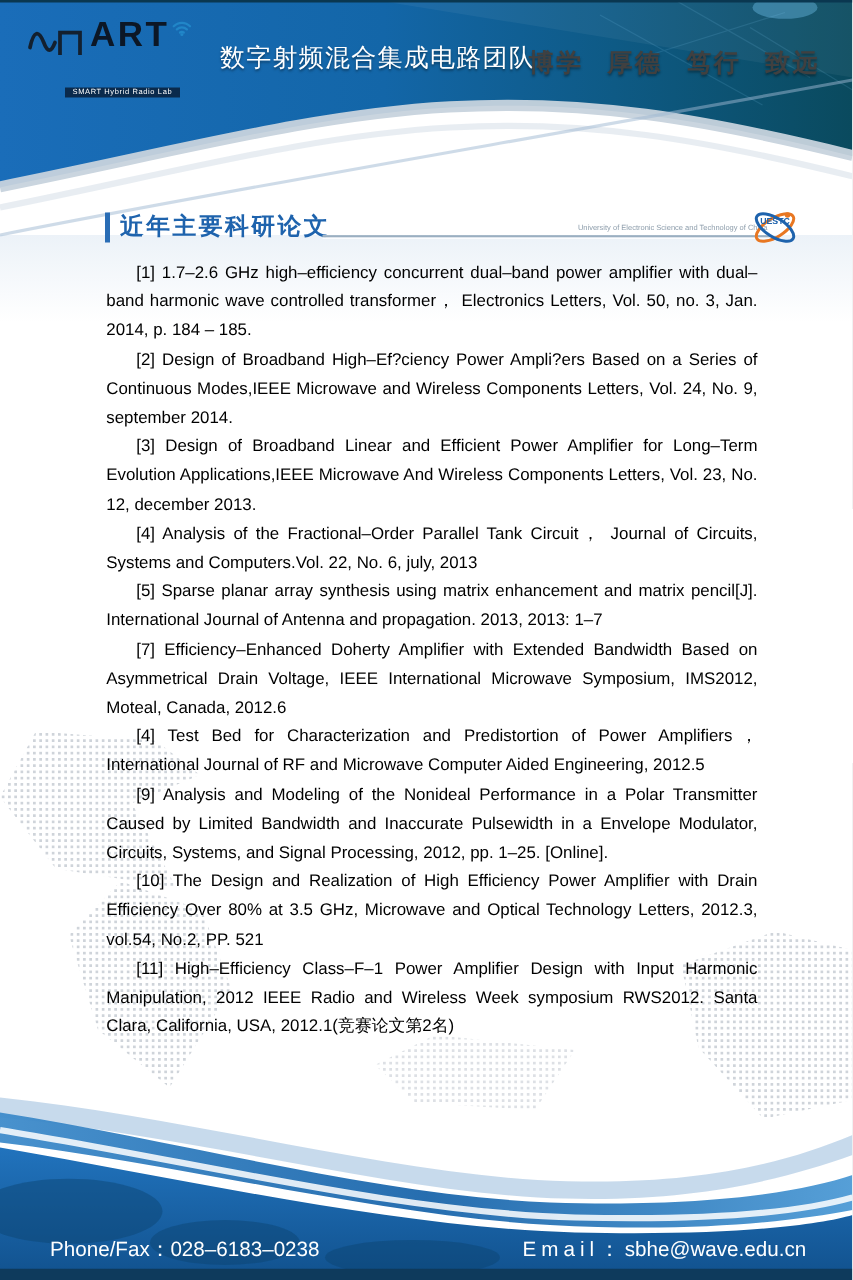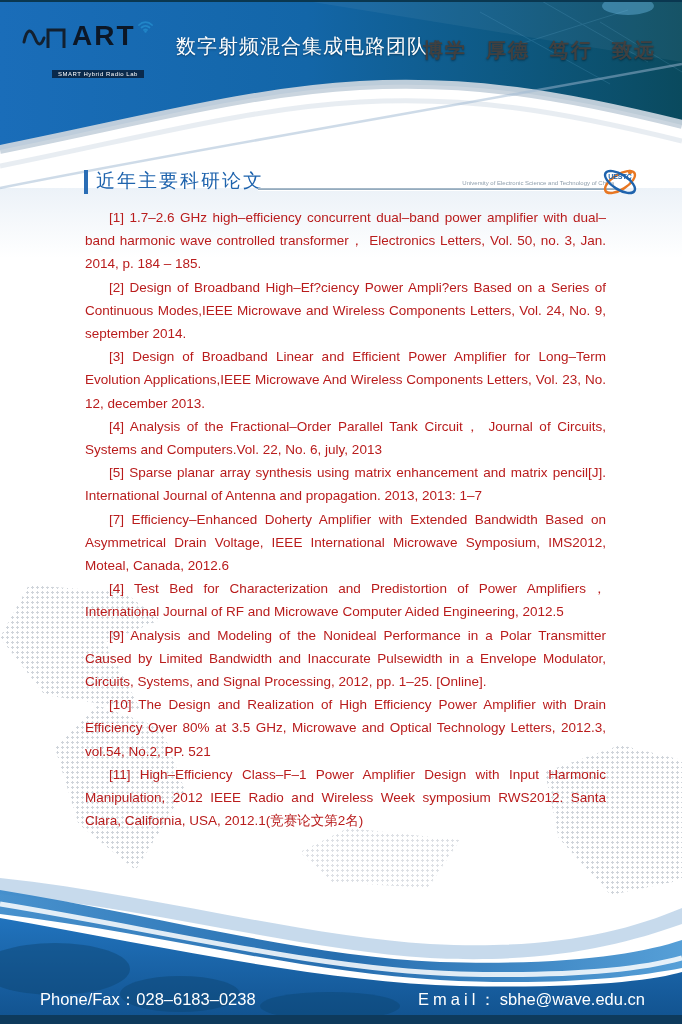--- a/index.html
+++ b/index.html
@@ -5,21 +5,21 @@
   html,body{margin:0;padding:0;background:#e8e8e8;}
   .poster{
     position:relative;width:682px;height:1024px;margin:0 auto;
     background:#ffffff;overflow:hidden;
     font-family:"Liberation Sans", sans-serif;
   }
   
   .hdr-svg{position:absolute;top:0;left:0;z-index:1;}
   .hdr-content{position:absolute;top:0;left:0;width:682px;height:160px;z-index:2;}
   .logo-wrap{position:absolute;top:14px;left:22px;width:170px;height:66px;}
-  .logo-row{display:flex;align-items:center;height:44px;}
+  .logo-row{display:flex;align-items:flex-start;height:44px;}
   .logo-wordmark{
     font-size:28px;font-weight:bold;color:#0c1726;letter-spacing:2px;
     line-height:1;margin-left:2px;
   }
   .logo-wifi{margin-bottom:22px;margin-left:1px;}
   .logo-tagline{
     position:absolute;left:30px;bottom:2px;background:#0a2a4c;color:#ffffff;
     font-size:6px;letter-spacing:.5px;padding:1px 6px;white-space:nowrap;
   }
   .hdr-title{
@@ -36,36 +36,36 @@
   
   .content-tint{
     position:absolute;top:188px;left:0;right:0;height:70px;z-index:0;
     background:linear-gradient(180deg,#ecf2f8 0%,rgba(255,255,255,0) 100%);
   }
   
   .section-head{position:absolute;top:168px;left:84px;width:556px;height:34px;z-index:3;}
   .sec-bar{position:absolute;left:0;top:2px;width:4px;height:24px;background:#2a6db5;}
   .sec-title{
     position:absolute;left:12px;top:0;font-family:"Liberation Serif", serif;
-    font-weight:normal;font-size:19px;color:#1e63ad;letter-spacing:2px;white-space:nowrap;
+    font-weight:bold;font-size:19px;color:#1e63ad;letter-spacing:2px;white-space:nowrap;
   }
   .sec-line{
     position:absolute;left:174px;width:358px;top:20px;height:2px;
     background:linear-gradient(180deg,#aebfce,#8da4b8);
     border-bottom:1px solid #ffffff;
   }
   .sec-caption{
     position:absolute;left:330px;width:200px;top:12px;text-align:right;
     font-size:6px;color:#8d9dab;white-space:nowrap;
   }
   .uestc-badge{position:absolute;left:514px;top:-4px;width:44px;height:36px;}
   
   .papers{
     position:absolute;left:85px;top:206px;width:521px;z-index:3;
-    font-size:13.5px;line-height:23.2px;color:#b91c1c;
+    font-size:13.5px;line-height:23.2px;color:#000000;
     text-align:justify;
   }
   .papers p{margin:0;text-indent:24px;}
   
   .dots{
     position:absolute;z-index:1;opacity:.85;
     background-image:radial-gradient(#c6ccd3 1.1px, rgba(255,255,255,0) 1.3px);
     background-size:5px 5px;
   }
   .d1{left:0;top:585px;width:160px;height:125px;

